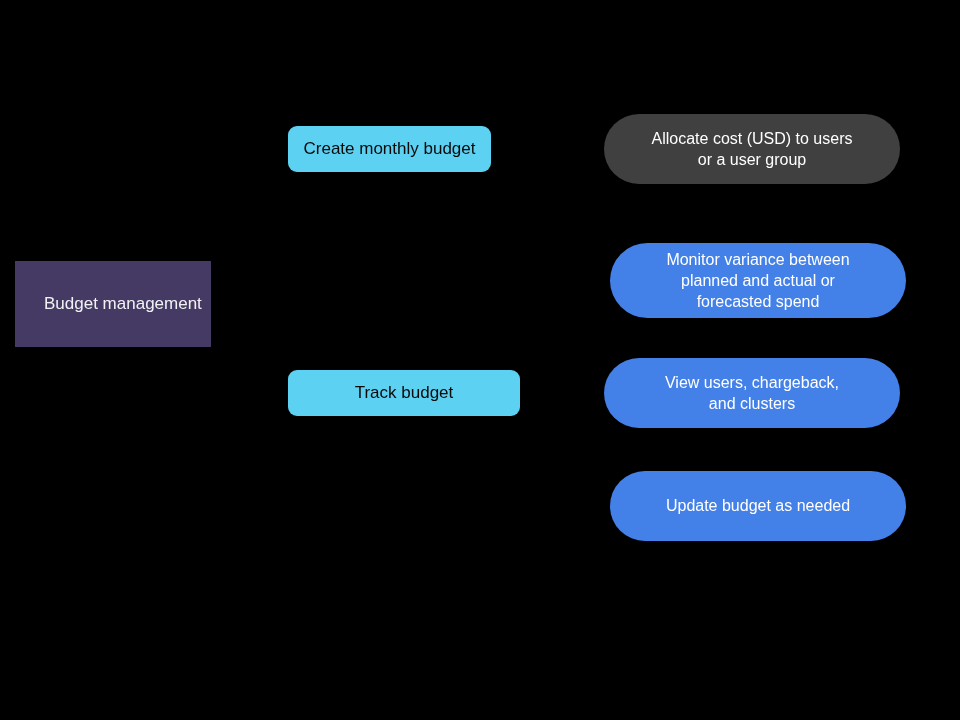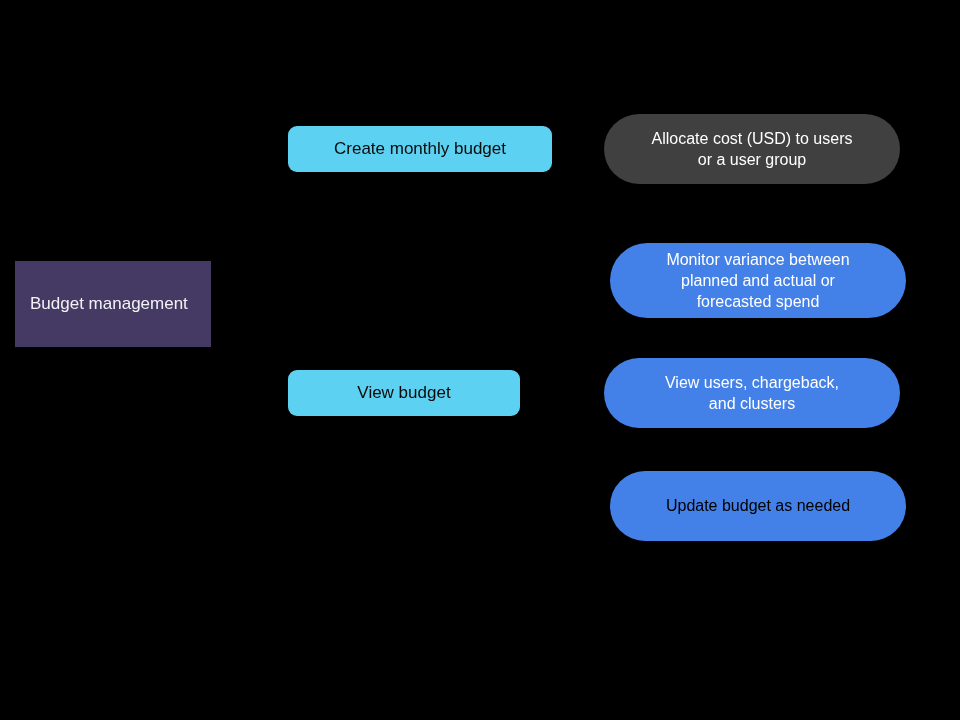--- a/index.html
+++ b/index.html
@@ -28,21 +28,21 @@
     display: block;
     white-space: pre-line;
   }
   
   .root-node {
     background: #453a63;
     color: #f2f2f5;
     border-radius: 0;
     justify-content: flex-start;
     text-align: center;
-    padding-left: 15px;
+    padding-left: 29px;
     font-size: 17px;
   }
   
   .branch-node {
     background: #5dd1f2;
     color: #0a0a0a;
     border-radius: 9px;
     font-size: 17px;
   }
   
@@ -55,41 +55,41 @@
 </style>
 </head>
 <body style="background: rgb(0, 0, 0);">
 
 <div id="canvas" style="background: rgb(0, 0, 0);">
 
   <div class="node root-node" style="left: 15px; top: 261px; width: 196px; height: 86px; background: rgb(69, 58, 99); color: rgb(242, 242, 245);">
     <span class="node-text">Budget management</span>
   </div>
 
-  <div class="node branch-node" style="left: 288px; top: 126px; width: 264px; height: 46px; background: rgb(93, 209, 242); color: rgb(10, 10, 10);">
+  <div class="node branch-node" style="left: 288px; top: 126px; width: 203px; height: 46px; background: rgb(93, 209, 242); color: rgb(10, 10, 10);">
     <span class="node-text">Create monthly budget</span>
   </div>
 
   <div class="node branch-node" style="left: 288px; top: 370px; width: 232px; height: 46px; background: rgb(93, 209, 242); color: rgb(10, 10, 10);">
-    <span class="node-text">View budget</span>
+    <span class="node-text">Track budget</span>
   </div>
 
   <div class="node leaf-node" style="left: 604px; top: 114px; width: 296px; height: 70px; background: #404040; color: rgb(255, 255, 255);">
     <span class="node-text">Allocate cost (USD) to users
 or a user group</span>
   </div>
 
   <div class="node leaf-node" style="left: 610px; top: 243px; width: 296px; height: 75px; background: rgb(67, 128, 232); color: rgb(255, 255, 255);">
     <span class="node-text">Monitor variance between
 planned and actual or
 forecasted spend</span>
   </div>
 
   <div class="node leaf-node" style="left: 604px; top: 358px; width: 296px; height: 70px; background: rgb(67, 128, 232); color: rgb(255, 255, 255);">
     <span class="node-text">View users, chargeback,
 and clusters</span>
   </div>
 
-  <div class="node leaf-node" style="left: 610px; top: 471px; width: 296px; height: 70px; background: rgb(67, 128, 232); color: #000000;">
+  <div class="node leaf-node" style="left: 610px; top: 471px; width: 296px; height: 70px; background: rgb(67, 128, 232); color: #ffffff;">
     <span class="node-text">Update budget as needed</span>
   </div>
 
 </div>
 
 </body></html>

